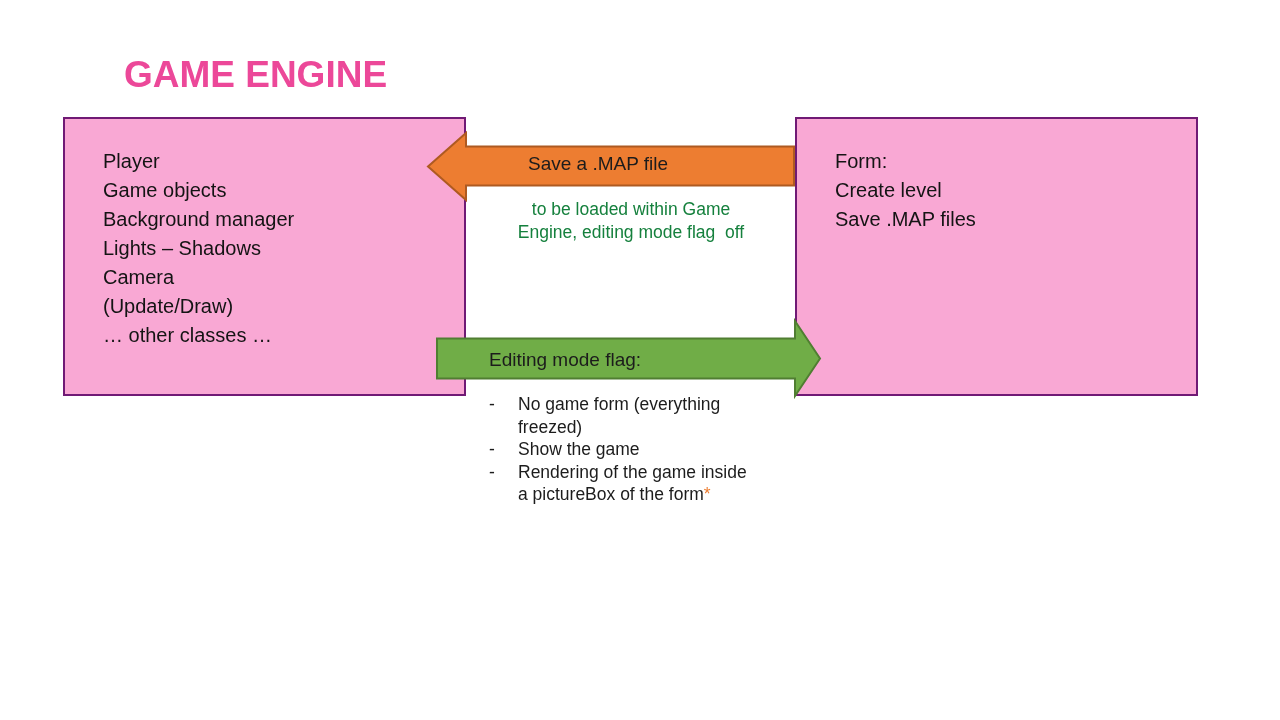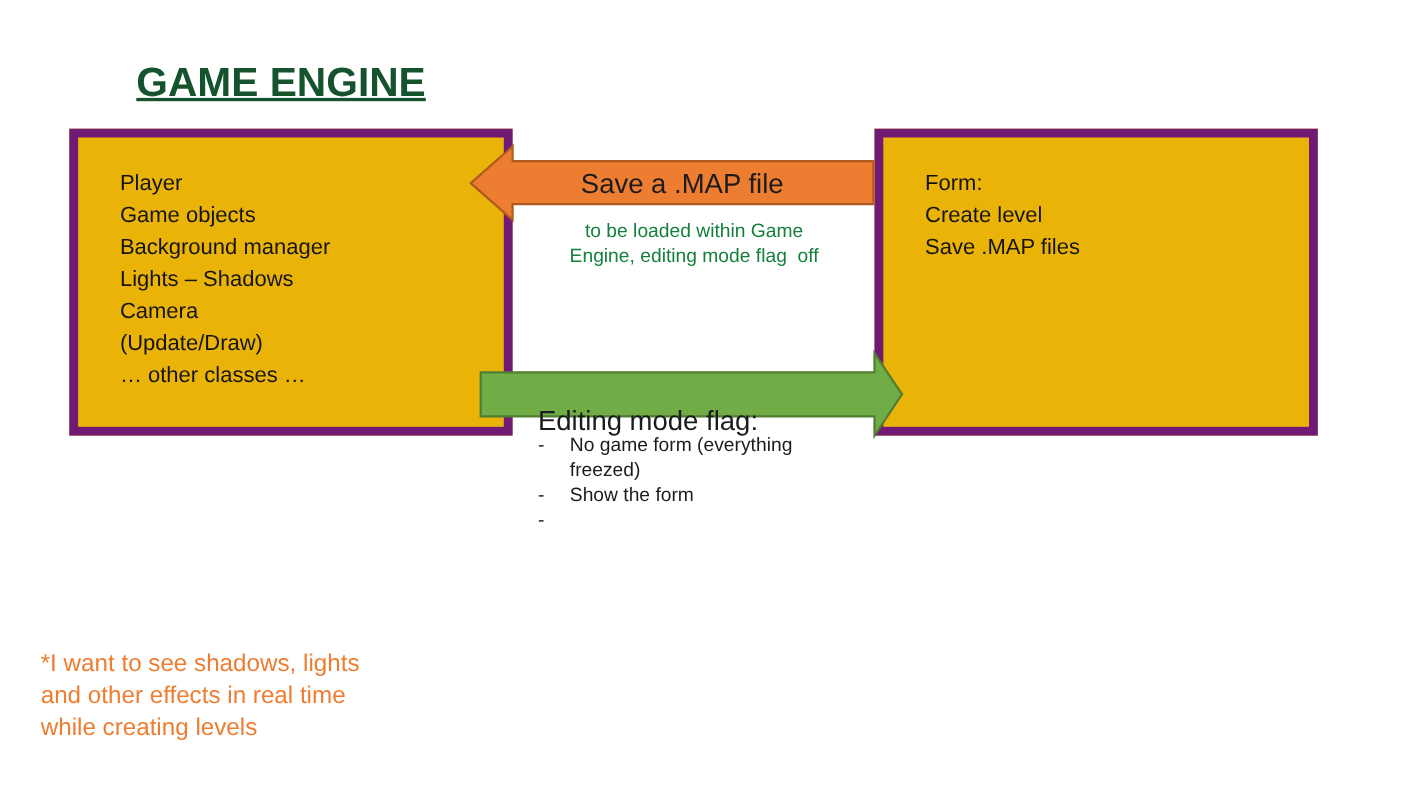--- a/index.html
+++ b/index.html
@@ -2,40 +2,40 @@
 <html><head>
 <meta charset="utf-8">
 <style>
   html,body { margin:0; padding:0; background:#fff; }
   .slide {
     position:relative; width:1280px; height:720px; background:#ffffff;
     font-family:"Liberation Sans", sans-serif; color:#151515; overflow:hidden;
   }
   .title {
     position:absolute; top:54px; width:403px; text-align:center;
-    font-size:37px; font-weight:700; color:#14532d; z-index:1;text-decoration:underline;
+    font-size:37px; font-weight:700; color:#ec4899; z-index:1;
   }
   #title-left  { left:54px; }
   #title-right { left:778px; }
   .box {
     position:absolute; top:117px; width:403px; height:279px;
-    background:#eab308; border:8px solid #701a75; box-sizing:border-box; z-index:1;
+    background:#f9a8d4; border:2px solid #701a75; box-sizing:border-box; z-index:1;
   }
   #box-left  { left:63px; }
   #box-right { left:795px; }
   .box-text {
     position:absolute; left:38px; top:28px;
     font-size:20px; line-height:29px; white-space:pre-line; color:#141414;
   }
   svg.arrows { position:absolute; left:0; top:0; z-index:2; pointer-events:none; }
   .arrow-label {
-    position:absolute; z-index:3; font-size:25px; color:#1c1c1c;
+    position:absolute; z-index:3; font-size:19px; color:#1c1c1c;
   }
   #label-save { left:528px; top:153px; }
-  #label-edit { left:489px; top:349px;margin-top:20px; }
+  #label-edit { left:489px; top:349px; }
   .desc {
     position:absolute; left:481px; top:198px; width:300px; text-align:center;
     font-size:17.5px; line-height:23px; white-space:pre-wrap; z-index:3; color:#15803d;
   }
   .bullets {
     position:absolute; left:489px; top:393px; width:300px; z-index:3;
     font-size:17.5px; line-height:22.5px; color:#1c1c1c;
   }
   .bullet-item { display:flex; }
   .bullet-marker { width:29px; flex:none; }
@@ -82,24 +82,23 @@
   <div class="arrow-label" id="label-edit">Editing mode flag:</div>
 
   <div class="bullets">
     <div class="bullet-item">
       <span class="bullet-marker">-</span>
       <span class="bullet-text">No game form (everything
 freezed)</span>
     </div>
     <div class="bullet-item">
       <span class="bullet-marker">-</span>
-      <span class="bullet-text">Show the form</span>
+      <span class="bullet-text">Show the game</span>
     </div>
     <div class="bullet-item">
       <span class="bullet-marker">-</span>
+      <span><span class="bullet-text">Rendering of the game inside
+a pictureBox of the form</span><span class="suffix">*</span></span>
     </div>
   </div>
 
-  <div class="footnote">*I want to see shadows, lights
-and other effects in real time
-while creating levels</div>
 
 </div>
 
 </body></html>

